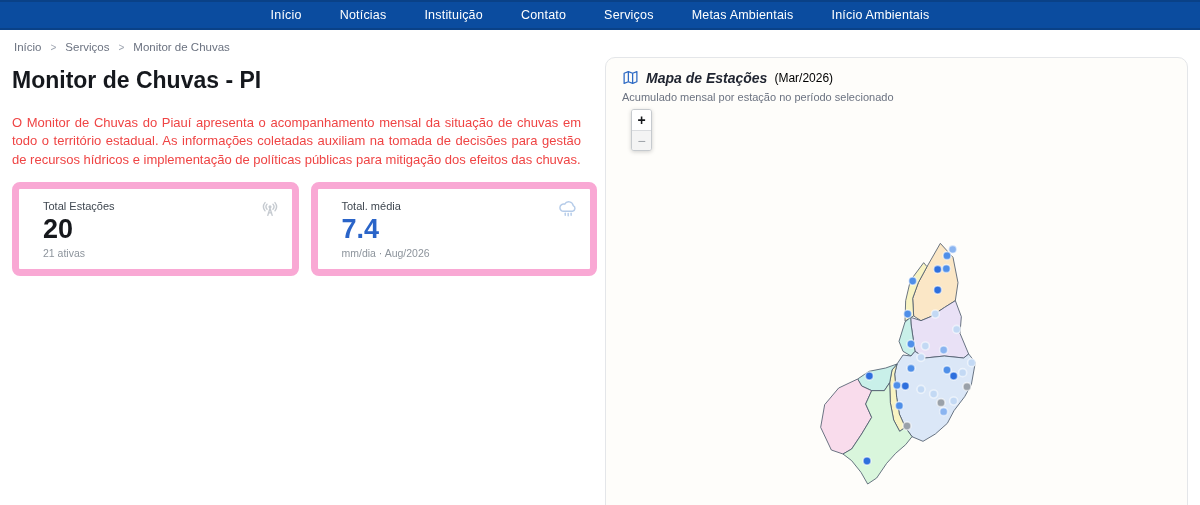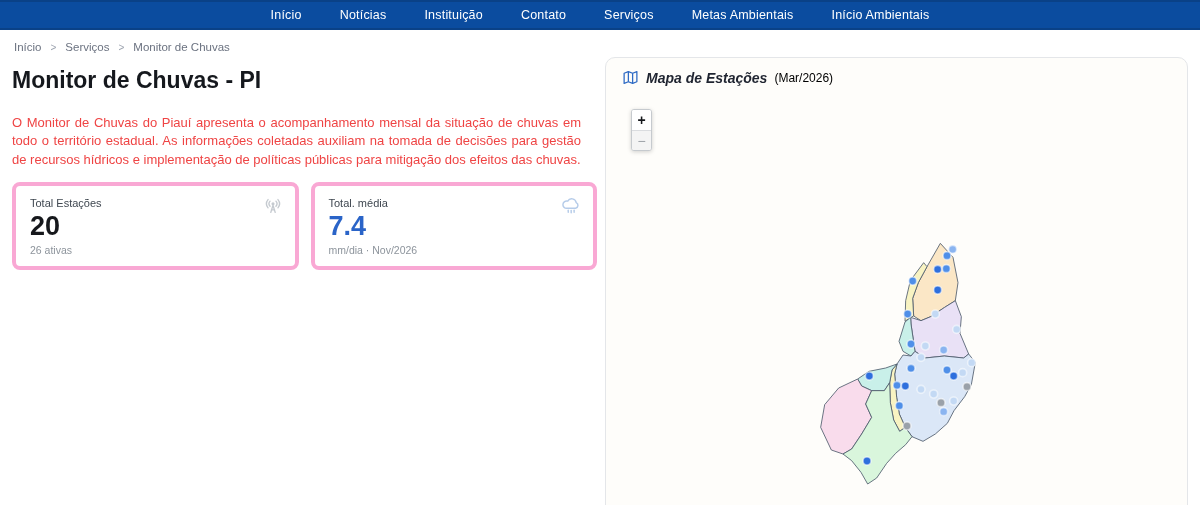--- a/index.html
+++ b/index.html
@@ -31,22 +31,22 @@
   .main { display:flex; align-items:flex-start; padding:0 12px; gap:8px; }
   .left-col { width:585px; flex:0 0 585px; }
   h1.page-title { font-size:23px; font-weight:700; color:#15181d; margin:10px 0 20px 0; }
   p.page-desc {
     font-size:13px; line-height:1.42; color:#ef4444;
     text-align:justify; margin:0 16px 13px 0;
   }
   .cards { display:flex; gap:12px; }
   .card {
     flex:1; position:relative; background:#fff;
-    border:4px solid #f9a8d4; border-radius:8px;
-    padding:11px 14px 10px 14px; min-height:64px;
+    border:7px solid #f9a8d4; border-radius:8px;
+    padding:11px 14px 10px 24px; min-height:64px;
   }
   .card-label { font-size:11px; color:#3f4750; }
   .card-value { font-size:27px; font-weight:700; color:#16181c; line-height:1.1; margin-top:3px; }
   .card-value.blue { color:#2a64c8; }
   .card-sub { font-size:10.5px; color:#8d949c; margin-top:2px; }
   .card-icon { position:absolute; top:9px; right:11px; width:22px; height:22px; }
   
   .map-panel {
     flex:1; position:relative; background:#fefdfa;
     border:1px solid #e4e6e9; border-radius:10px;
@@ -98,37 +98,37 @@
 
   <div class="left-col">
     <h1 class="page-title">Monitor de Chuvas - PI</h1>
     <p class="page-desc">O Monitor de Chuvas do Piauí apresenta o acompanhamento mensal da situação de chuvas em todo o território estadual. As informações coletadas auxiliam na tomada de decisões para gestão de recursos hídricos e implementação de políticas públicas para mitigação dos efeitos das chuvas.</p>
 
     <div class="cards">
 
       <div class="card">
         <div class="card-label">Total Estações</div>
         <div class="card-value">20</div>
-        <div class="card-sub">26 ativas</div>
+        <div class="card-sub">21 ativas</div>
         <span class="card-icon">
           <svg viewBox="0 0 24 24" width="22" height="22" fill="none" stroke="#c5cad0" stroke-width="1.5" stroke-linecap="round">
             <circle cx="12" cy="9.5" r="1.7" fill="#c5cad0" stroke="none"></circle>
             <path d="M12 11.2 L9.6 19 M12 11.2 L14.4 19 M10.3 16.2 L13.7 16.2"></path>
             <path d="M8.8 12.3 A4.2 4.2 0 0 1 8.8 6.7"></path>
             <path d="M6.6 14 A7.2 7.2 0 0 1 6.6 5"></path>
             <path d="M15.2 12.3 A4.2 4.2 0 0 0 15.2 6.7"></path>
             <path d="M17.4 14 A7.2 7.2 0 0 0 17.4 5"></path>
           </svg>
         </span>
       </div>
 
       <div class="card">
         <div class="card-label">Total. média</div>
         <div class="card-value blue">7.4</div>
-        <div class="card-sub">mm/dia · Nov/2026</div>
+        <div class="card-sub">mm/dia · Aug/2026</div>
         <span class="card-icon">
           <svg viewBox="0 0 24 24" width="22" height="22" fill="none" stroke="#b6cce9" stroke-width="1.6" stroke-linecap="round">
             <path d="M7.5 14.5 A4 4 0 1 1 8.4 6.7 A5 5 0 0 1 17.7 8.3 A3.3 3.3 0 0 1 17 14.5 Z"></path>
             <path d="M9 16.5 L9 18.8"></path>
             <path d="M12.2 16.8 L12.2 19.4"></path>
             <path d="M15.4 16.5 L15.4 18.8"></path>
           </svg>
         </span>
       </div>
 
@@ -140,20 +140,21 @@
     <div class="map-head">
       <span>
         <svg class="map-icon-svg" viewBox="0 0 20 20" fill="none" stroke="#2f6bc4" stroke-width="1.5" stroke-linejoin="round">
           <path d="M2.5 5 L7.5 3 L12.5 5 L17.5 3 L17.5 15 L12.5 17 L7.5 15 L2.5 17 Z"></path>
           <path d="M7.5 3 L7.5 15 M12.5 5 L12.5 17"></path>
         </svg>
       </span>
       <span class="map-title">Mapa de Estações</span>
       <span class="map-period">(Mar/2026)</span>
     </div>
+    <div class="map-caption">Acumulado mensal por estação no período selecionado</div>
 
     <div class="zoom-ctrl">
       <div class="zoom-btn">+</div>
       <div class="zoom-btn minus">−</div>
     </div>
 
     <svg class="map-svg" viewBox="0 0 570 750" stroke="#4d5a6b" stroke-width="2.5" stroke-linejoin="round">
 
       <path d="M388,10 L426,52 L441,128 L433,182 L401,202 L359,230 L330,242 L308,228 L305,175 L322,128 L348,80 Z" fill="#fbe7c6"></path>
       <path d="M348,80 L338,68 L298,122 L284,182 L282,244 L299,232 L308,228 L305,175 L322,128 Z" fill="#f8f3c2"></path>

